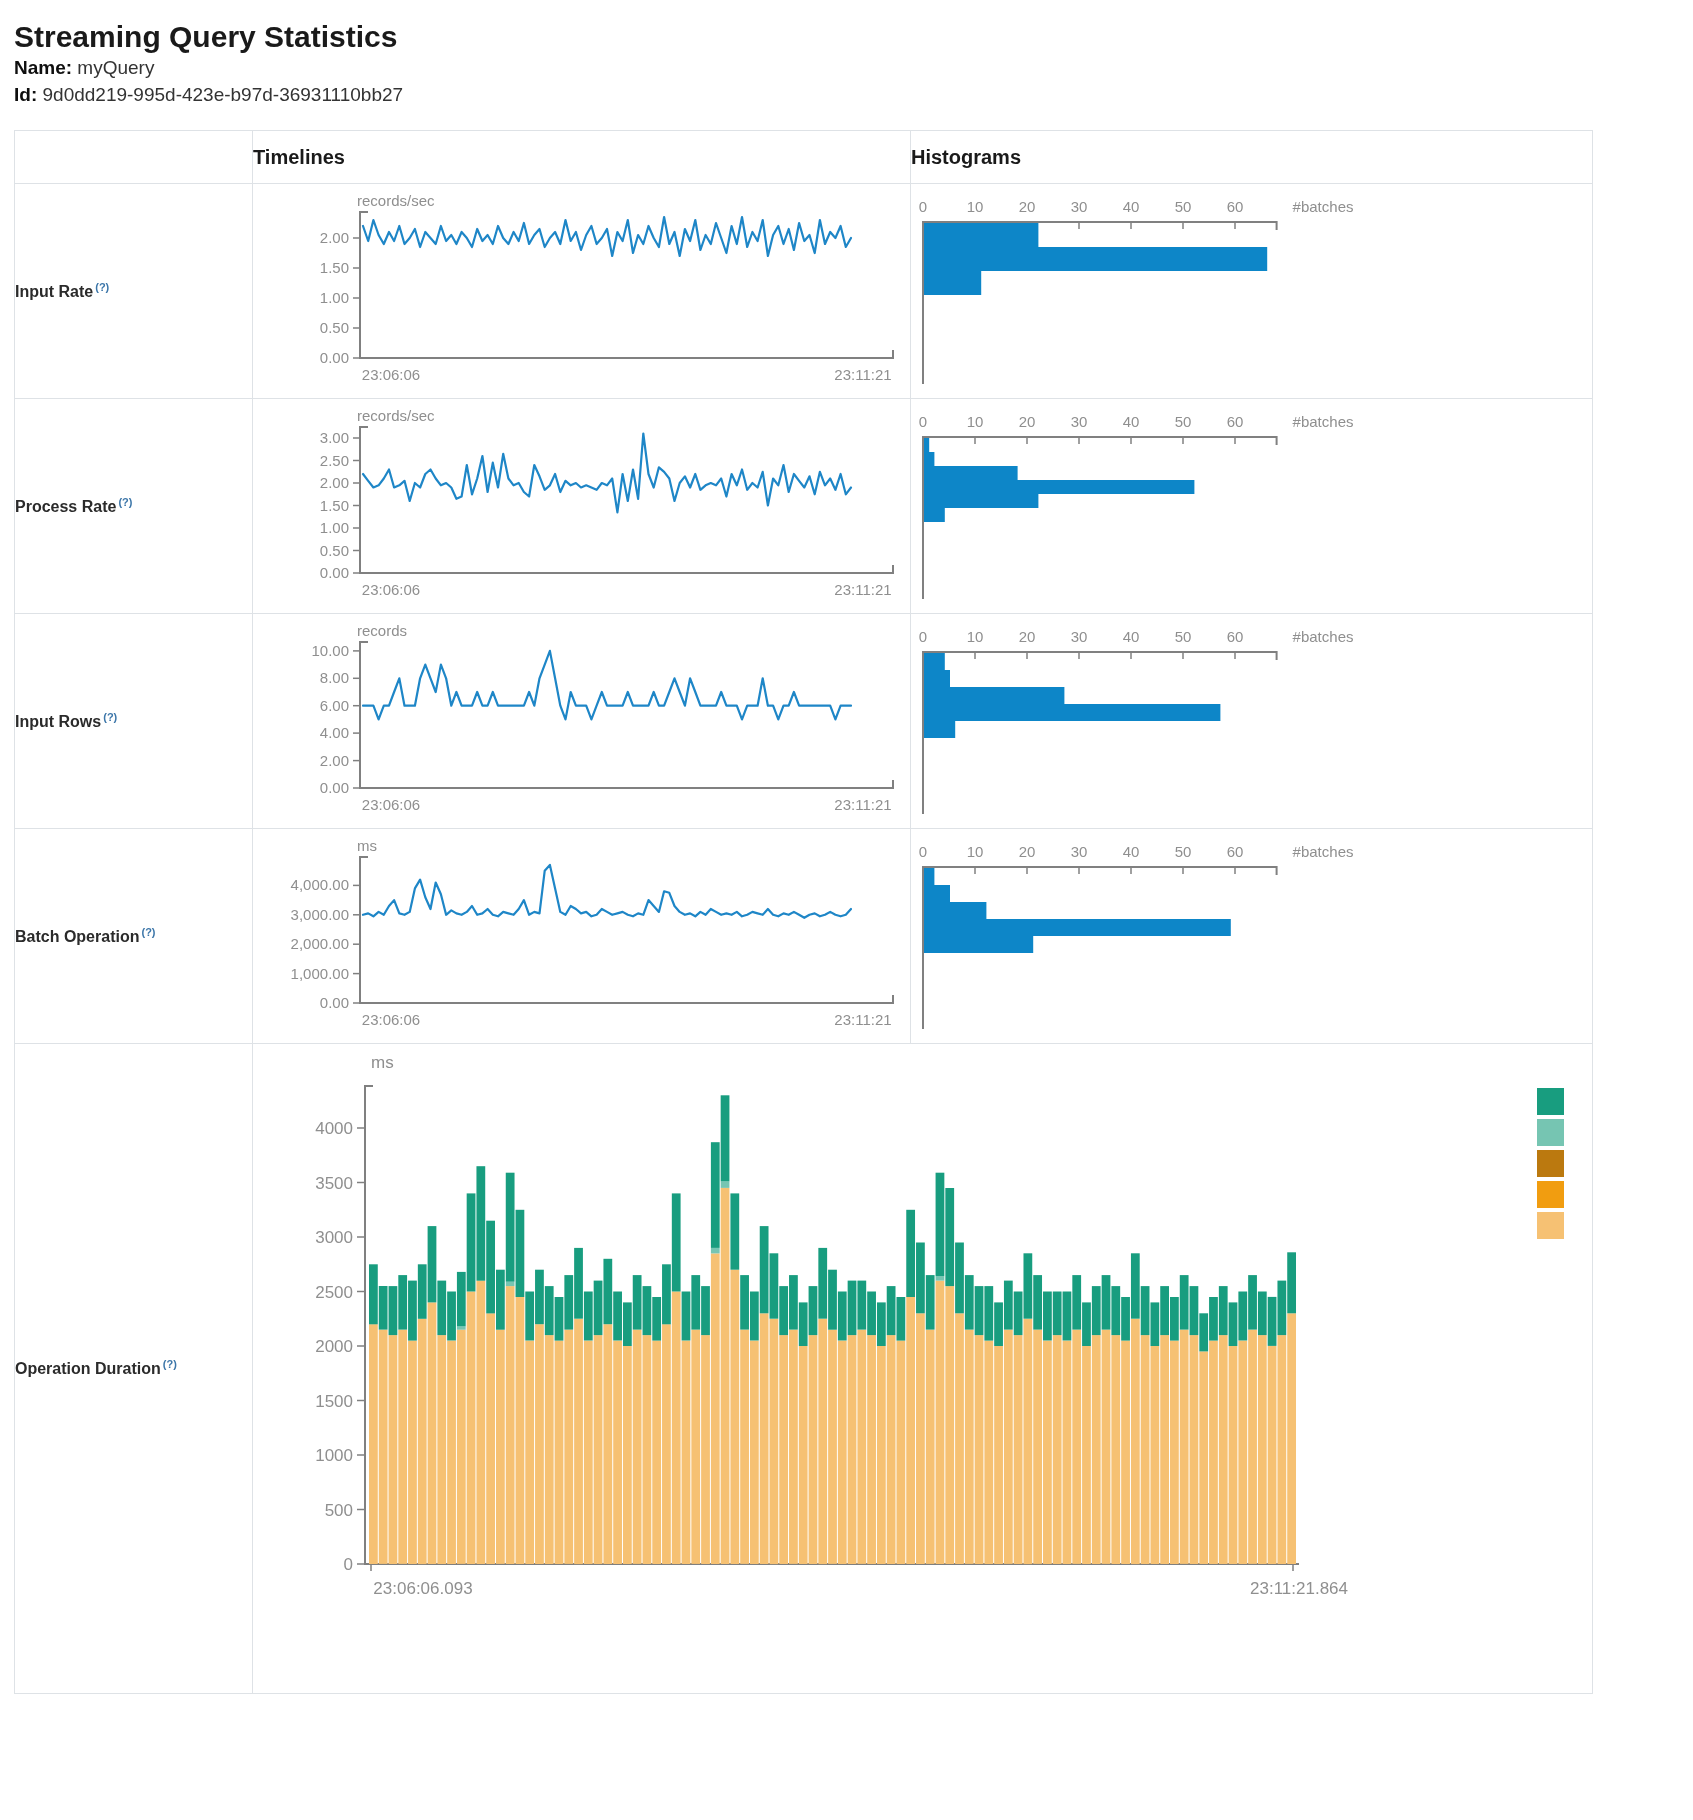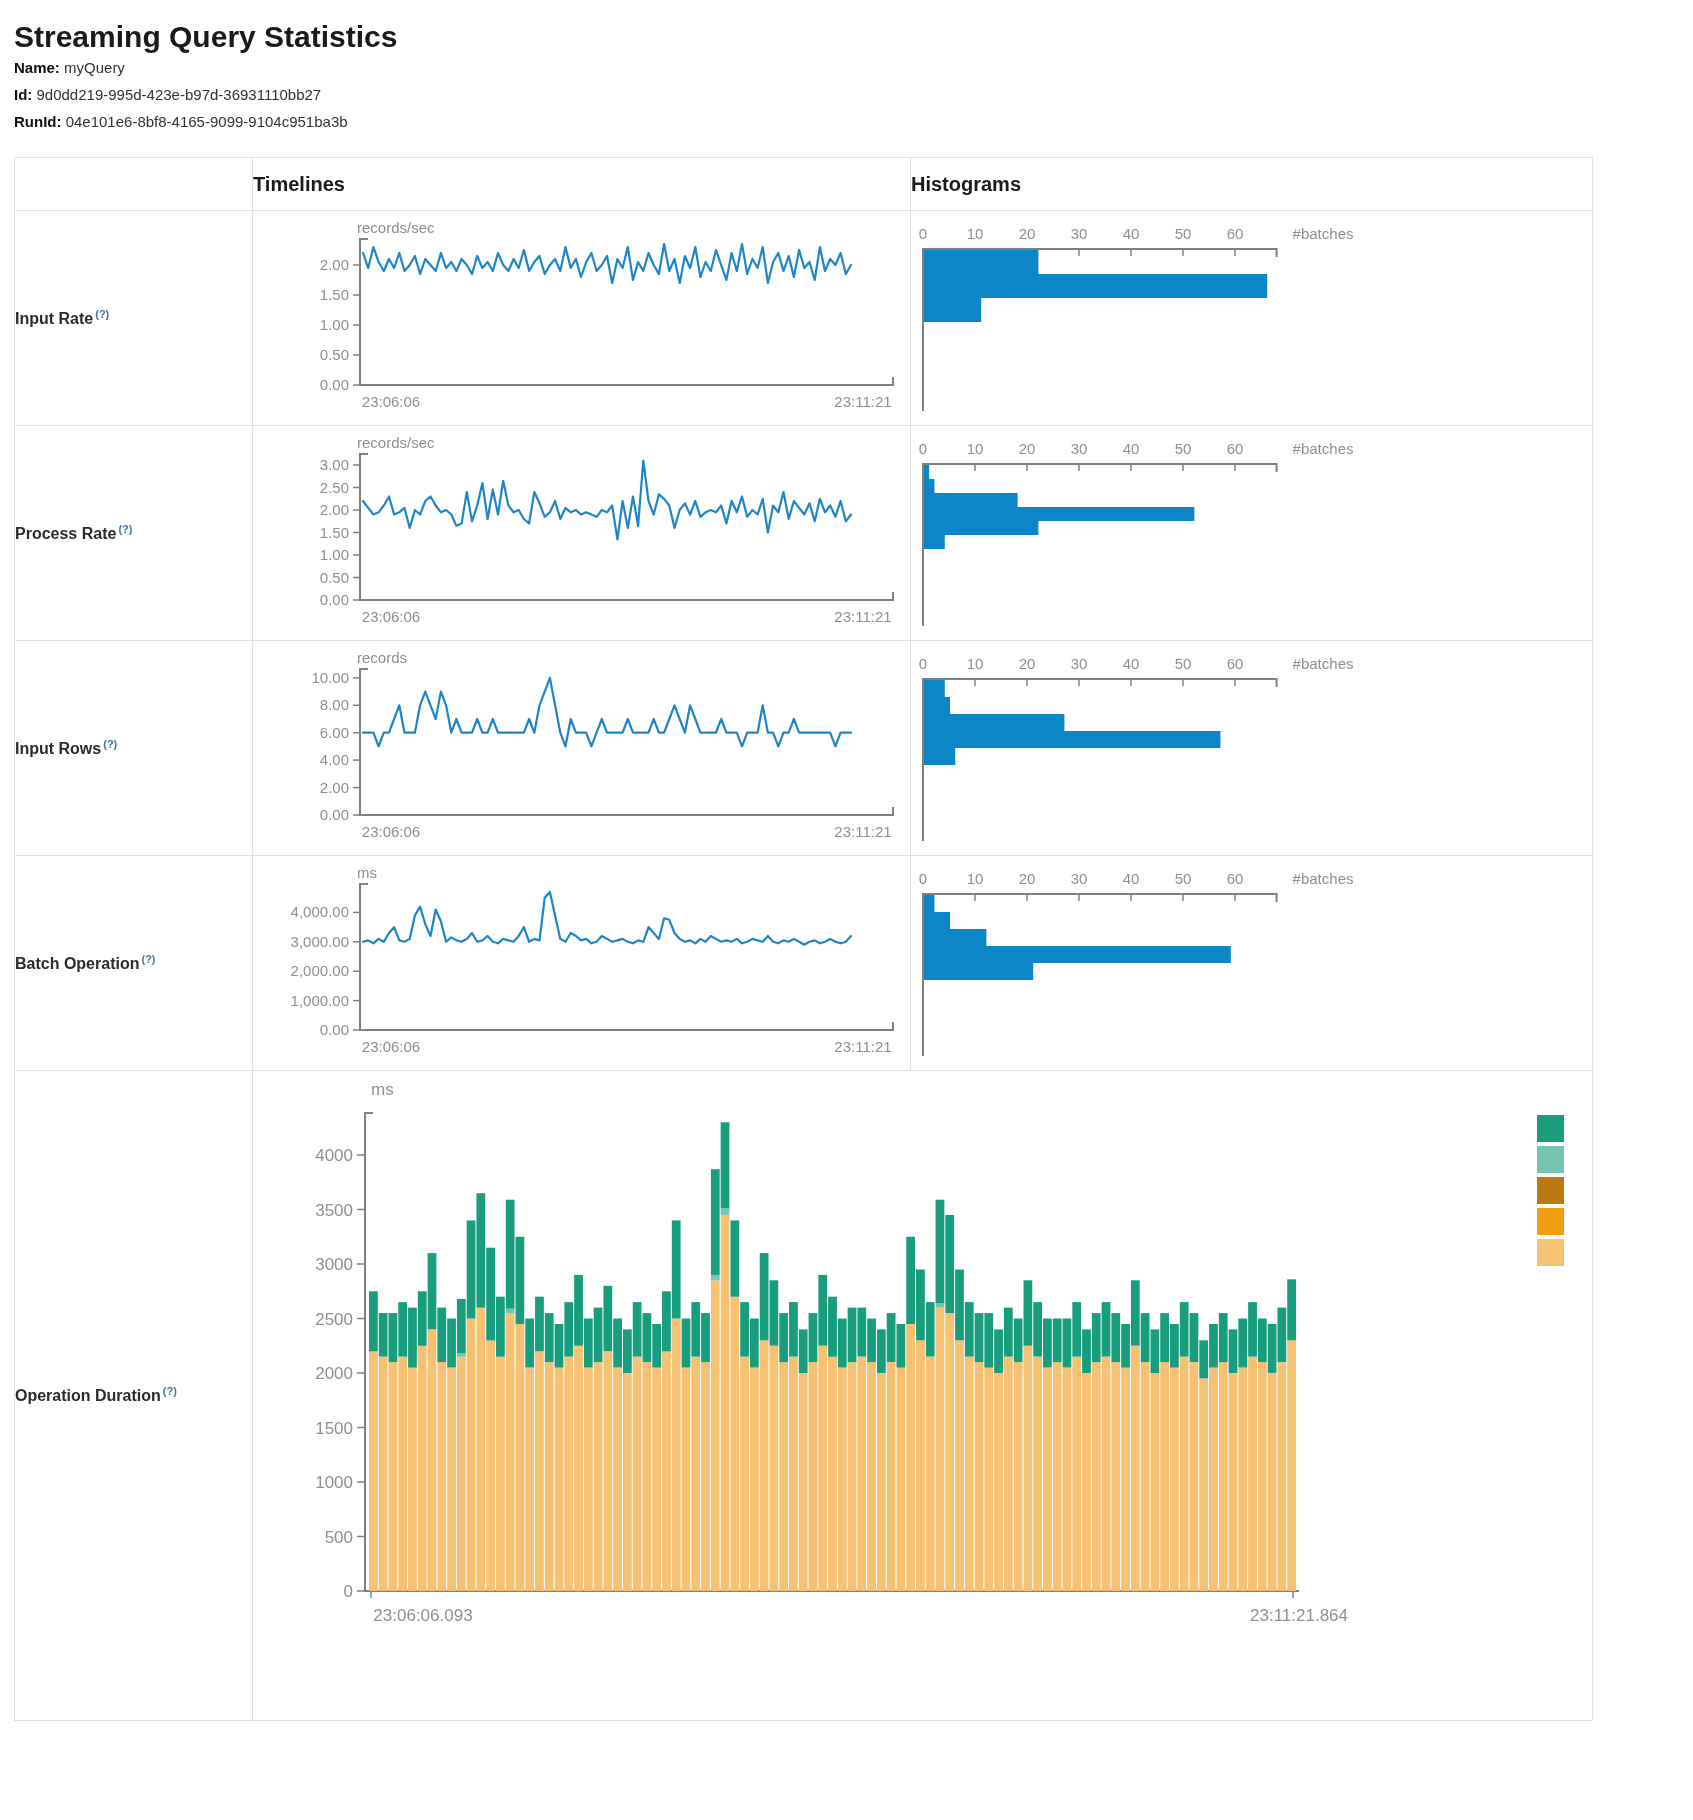--- a/index.html
+++ b/index.html
@@ -1,21 +1,21 @@
 <!DOCTYPE html>
 <html><head>
 <meta charset="utf-8">
 <title>Streaming Query Statistics</title>
 <style>
   html,body{margin:0;padding:0;background:#fff;color:#333;font-family:"Liberation Sans",sans-serif;}
   .page{padding:12px 0 30px 14px;width:1670px;}
   h1{font-size:30px;font-weight:700;color:#1a1a1a;margin:8px 0 0 0;}
   .subtitle{font-size:15px;color:#333;margin:0 0 30px 0;}
   .subtitle b{color:#0f0f0f;}
-  .meta{font-size:15px;line-height:27px;margin:0 0 22px 0;color:#333;}
+  .meta{font-size:19px;line-height:27px;margin:0 0 22px 0;color:#333;}
   .meta b{color:#0f0f0f;}
   table.stats{border-collapse:collapse;table-layout:fixed;width:1578px;background:#fff;}
   table.stats th,table.stats td{border:1px solid #dee2e6;padding:0;}
   thead th{height:52px;text-align:left;vertical-align:middle;padding-left:12px;font-size:20px;color:#1a1a1a;font-weight:700;}
   tr.metric{height:215px;}
   tr.op-row{height:650px;}
   td.label-cell{padding-left:14px;font-size:16px;font-weight:700;color:#2b2b2b;vertical-align:middle;}
   sup.help{font-size:11px;color:#3c76a9;font-weight:700;margin-left:2px;cursor:default;}
   td.chart-cell{vertical-align:middle;}
   td.chart-cell .chart{padding:4px 0 0 0;}
@@ -34,21 +34,20 @@
 <body>
 
 <div class="page">
 
   <h1>Streaming Query Statistics</h1>
 
 
   <div class="meta">
     <div><b>Name:</b> <span>myQuery</span></div>
     <div><b>Id:</b> <span>9d0dd219-995d-423e-b97d-36931110bb27</span></div>
-    <div><b>RunId:</b> <span>04e101e6-8bf8-4165-9099-9104c951ba3b</span></div>
   </div>
 
   <table class="stats">
     <colgroup>
         <col style="width:238px">
         <col style="width:658px">
         <col style="width:682px">
       </colgroup>
     <thead>
       <tr>

